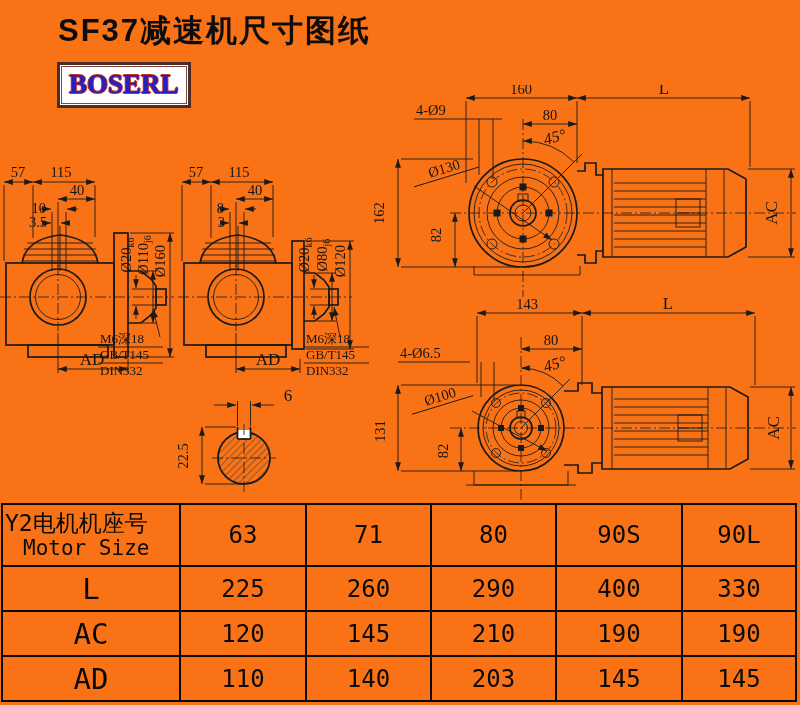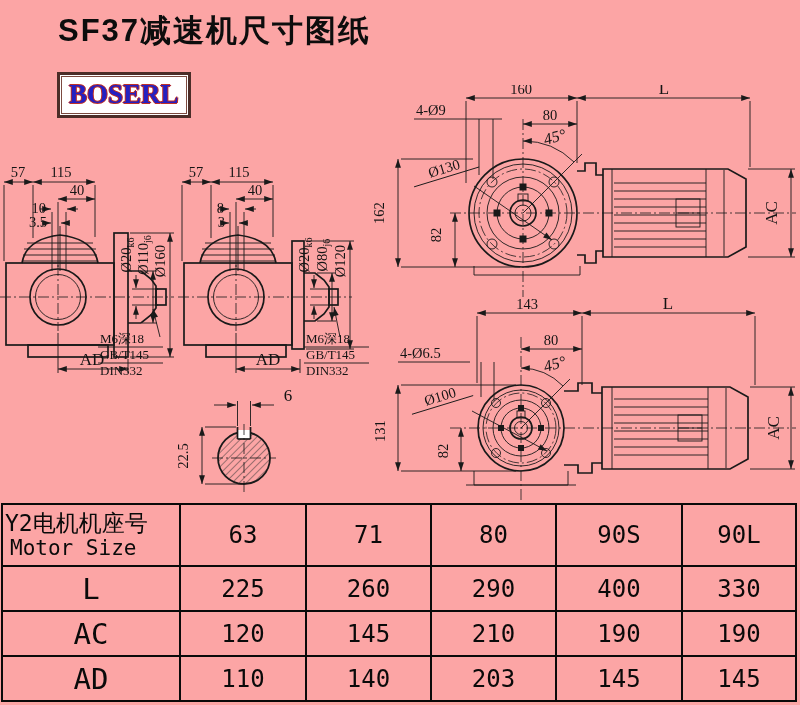--- a/index.html
+++ b/index.html
@@ -1,20 +1,20 @@
 <!DOCTYPE html>
 <html><head>
 <meta charset="utf-8">
 <style>
   html,body{margin:0;padding:0;background:#e8e8e8;}
-  .page{position:relative;width:800px;height:705px;background:#fca5a5;overflow:hidden;
+  .page{position:relative;width:800px;height:705px;background:#f97316;overflow:hidden;
         font-family:"Liberation Sans",sans-serif;}
   .title{position:absolute;left:58px;top:10px;font-size:31px;font-weight:700;color:#0d0d0d;
          letter-spacing:2px;font-family:"Liberation Sans","DejaVu Sans",sans-serif;}
-  .logo{position:absolute;left:57px;top:72px;border:3px solid #4b2d28;background:#fff;padding:1px;}
+  .logo{position:absolute;left:57px;top:62px;border:3px solid #4b2d28;background:#fff;padding:1px;}
   .logo-inner{display:block;border:1px solid #7c4a40;padding:0 7px 2px 7px;
       font-family:"Liberation Serif",serif;font-weight:700;font-size:27px;line-height:34px;
       color:#2420c2;text-shadow:1px 0 0 #c03028,-1px 0 0 #c03028,0 1px 0 #c03028,0 -1px 0 #c03028;}
   svg.draw{position:absolute;left:0;top:85px;}
   svg .ln{stroke:#1a1a1a;stroke-width:1.7;fill:none;stroke-linejoin:miter;}
   svg .tn{stroke:#1a1a1a;stroke-width:0.9;fill:none;}
   svg .cl{stroke:#1a1a1a;stroke-width:0.8;fill:none;stroke-dasharray:11 3 2 3;}
   svg .dmn{stroke:#1a1a1a;stroke-width:0.9;fill:none;}
   svg text{font-family:"Liberation Serif","DejaVu Serif",serif;font-size:14.5px;fill:#141414;}
   svg text.sm{font-size:13px;}
@@ -23,21 +23,21 @@
   svg tspan.sub{font-size:10px;}
   table.spec{position:absolute;left:1px;top:503px;width:796px;border-collapse:collapse;
       table-layout:fixed;font-family:"DejaVu Sans Mono","Liberation Mono",monospace;color:#0a0a0a;}
   table.spec td,table.spec th{border:2.5px solid #0a0a0a;text-align:center;vertical-align:middle;
       font-weight:400;padding:0;margin-left:21px;}
   table.spec tr.hdr{height:62px;}
   table.spec tr.row{height:45px;}
   table.spec .num{font-size:24px;}
   table.spec .lab{font-size:29px;}
   table.spec .zh{font-size:23px;line-height:26px;text-align:left;padding-left:2px;white-space:nowrap;}
-  table.spec .en{font-size:21px;line-height:25px;text-align:left;padding-left:7px;white-space:nowrap;}
+  table.spec .en{font-size:21px;line-height:25px;text-align:left;padding-left:20px;white-space:nowrap;}
 </style>
 </head>
 <body>
 
 <div class="page">
 
   <div class="title">SF37减速机尺寸图纸</div>
 
   <div class="logo">
     <span class="logo-inner">BOSERL</span>

